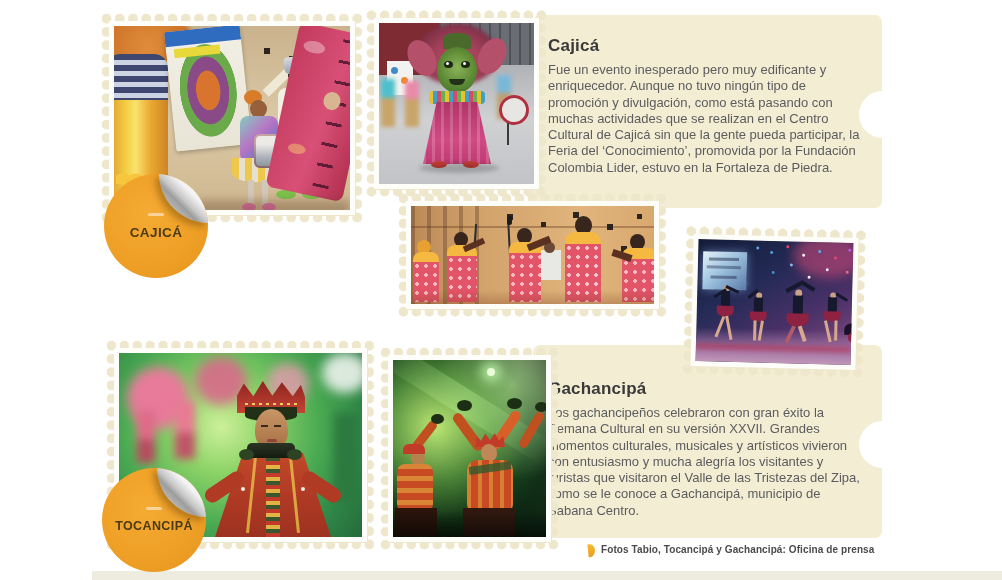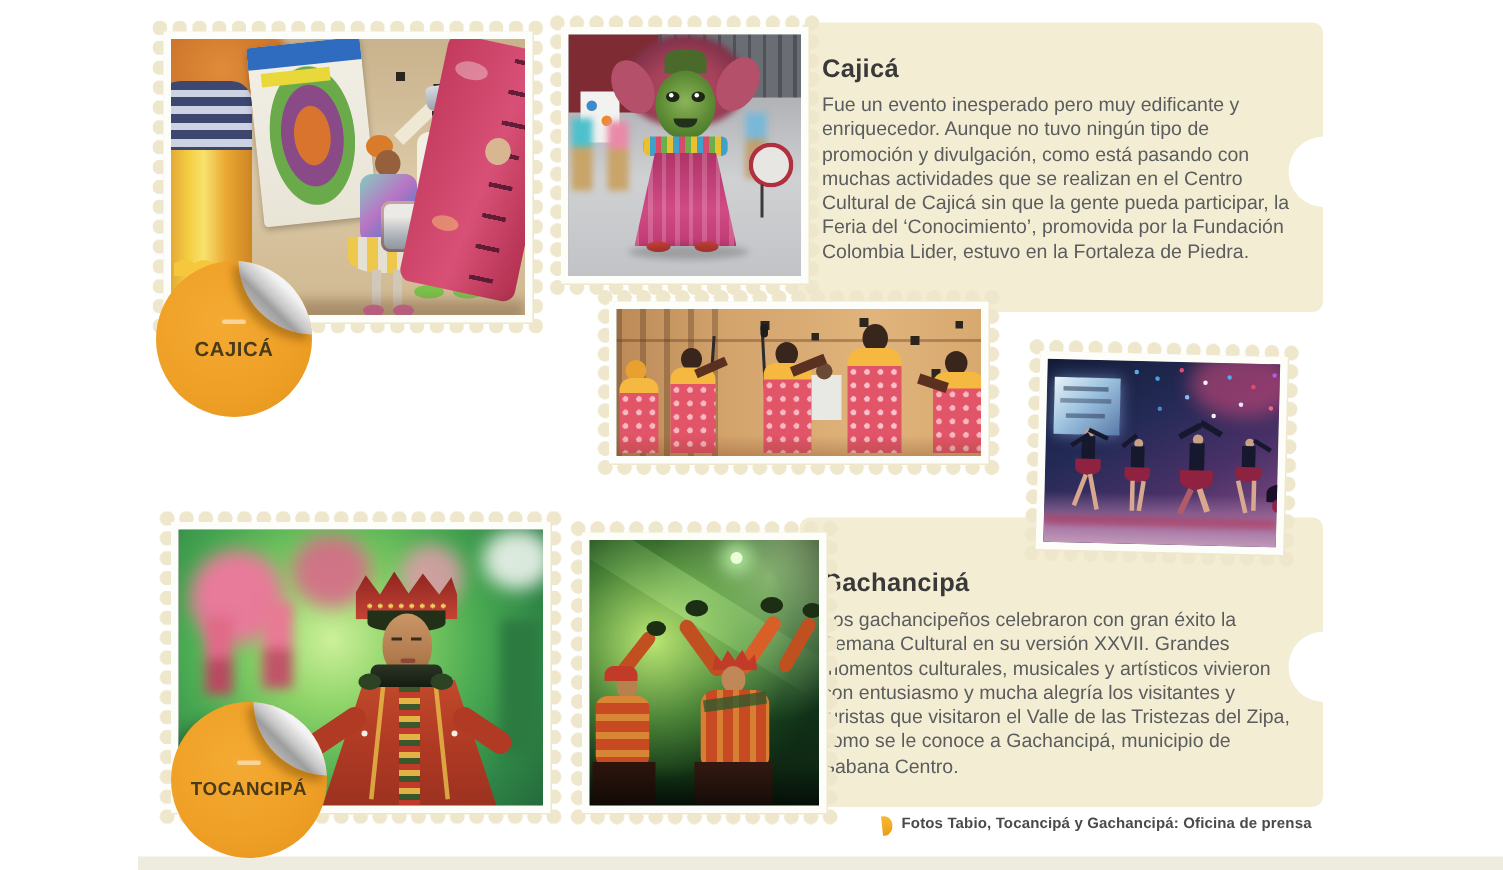--- a/index.html
+++ b/index.html
@@ -334,21 +334,21 @@
       <div class="b" style="left:0;right:0;bottom:0;height:26px;background:linear-gradient(180deg,rgba(0,0,0,0),rgba(0,0,0,.55));"></div>
     </div>
   </div>
 
   <div class="sticker" style="left:104px;top:174px;">
     <div class="curl"></div>
     <div class="dash"></div>
     <span class="label" style="font-size:13.5px;">CAJICÁ</span>
   </div>
 
-  <div class="sticker" style="left:114px;top:468px;">
+  <div class="sticker" style="left:102px;top:468px;">
     <div class="curl"></div>
     <div class="dash"></div>
     <span class="label" style="font-size:12.5px;">TOCANCIPÁ</span>
   </div>
 
   <div class="credits">
     <div class="credit-icon"></div>
     <div>
       <div class="line">Fotos Tabio, Tocancipá y Gachancipá: Oficina de prensa</div>
     </div>

